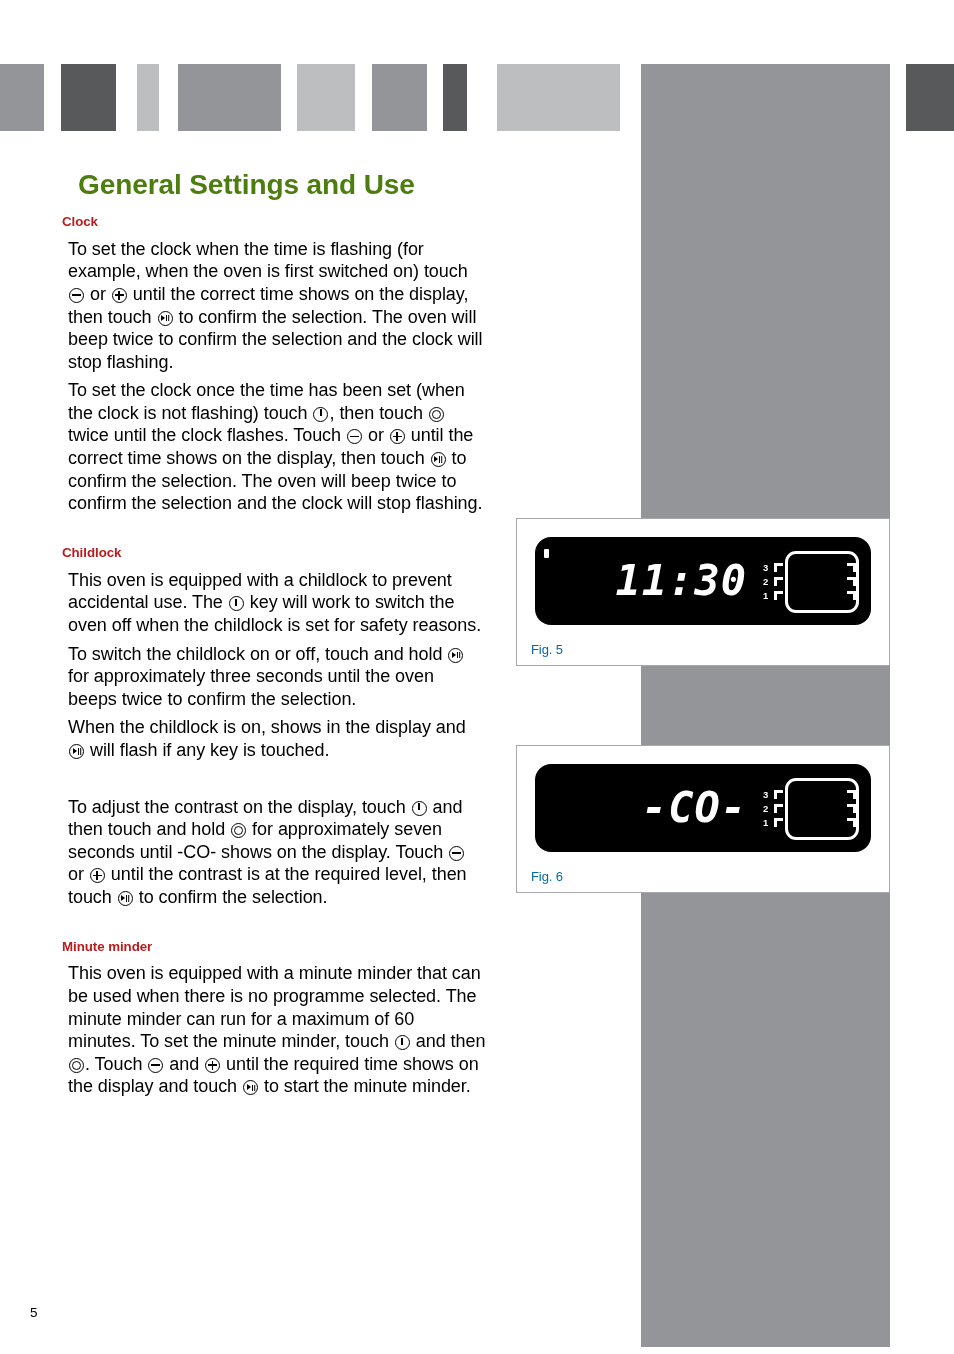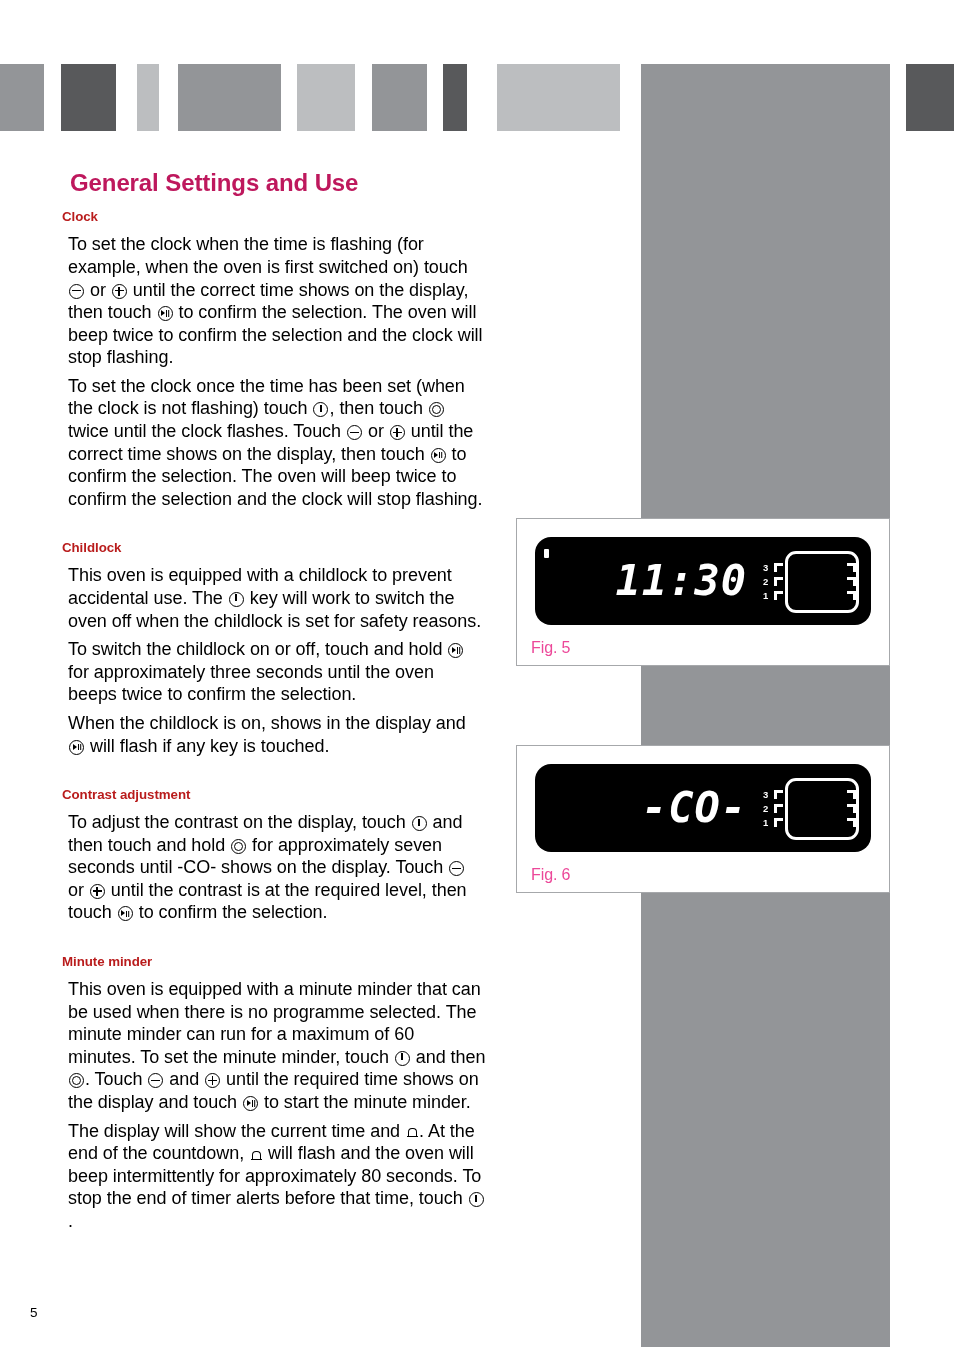--- a/index.html
+++ b/index.html
@@ -31,25 +31,25 @@
   }
 
   
   #content {
     position: absolute;
     left: 62px;
     top: 170px;
     width: 430px;
   }
   #page-title {
-    font-size: 24px;
+    font-size: 28px;
     font-weight: bold;
-    color: #be185d;
+    color: #4d7c0f;
     letter-spacing: -0.1px;
-    margin: 0 0 11px 8px;
+    margin: 0 0 11px 16px;
     line-height: 1.1;
   }
   .sec-head {
     font-size: 13.3px;
     font-weight: bold;
     color: #b91c1c;
     margin: 0 0 2px 0;
     line-height: 1.5;
     letter-spacing: -0.05px;
   }
@@ -169,22 +169,22 @@
     width: 336px;
     height: 88px;
     background: #000000;
     border-radius: 16px;
     overflow: hidden;
   }
   .fig-caption {
     position: absolute;
     left: 14px;
     bottom: 8px;
-    font-size: 16px;
-    color: #ec4899;
+    font-size: 13px;
+    color: #0369a1;
     letter-spacing: -0.1px;
   }
 
   
   .lcd-marker {
     position: absolute;
     left: 9px;
     top: 12px;
     width: 5px;
     height: 9px;
@@ -295,28 +295,26 @@
       </div>
       <div class="gap"></div>
       <div class="section">
         <div class="sec-head">Childlock</div>
         <p class="para">This oven is equipped with a childlock to prevent accidental use.  The <span class="sym sym-power"></span> key will work to switch the oven off when the childlock is set for safety reasons.</p>
         <p class="para">To switch the childlock on or off, touch and hold <span class="sym sym-playpause"></span> for approximately three seconds until the oven beeps twice to confirm the selection.</p>
         <p class="para">When the childlock is on,  shows in the display and <span class="sym sym-playpause"></span> will flash if any key is touched.</p>
       </div>
       <div class="gap"></div>
       <div class="section">
-        <div class="sec-head">Contrast adjustment</div>
         <p class="para">To adjust the contrast on the display, touch <span class="sym sym-power"></span> and then touch and hold <span class="sym sym-clock"></span> for approximately seven seconds until -CO- shows on the display.  Touch <span class="sym sym-minus"></span> or <span class="sym sym-plus"></span> until the contrast is at the required level, then touch <span class="sym sym-playpause"></span> to confirm the selection.</p>
       </div>
       <div class="gap"></div>
       <div class="section">
         <div class="sec-head">Minute minder</div>
         <p class="para">This oven is equipped with a minute minder that can be used when there is no programme selected.  The minute minder can run for a maximum of 60 minutes.  To set the minute minder, touch <span class="sym sym-power"></span> and then <span class="sym sym-clock"></span>.  Touch <span class="sym sym-minus"></span> and <span class="sym sym-plus"></span> until the required time shows on the display and touch <span class="sym sym-playpause"></span> to start the minute minder.</p>
-        <p class="para">The display will show the current time and <span class="sym-bell"></span>.  At the end of the countdown, <span class="sym-bell"></span> will flash and the oven will beep intermittently for approximately 80 seconds.  To stop the end of timer alerts before that time, touch <span class="sym sym-power"></span>.</p>
       </div>
     </div>
 </div>
 
 <div class="figure-box" id="figure-5">
   <div class="lcd">
     <div class="lcd-marker"></div>
     <div class="lcd-readout">11:30</div>
     <div class="oven-graphic">
       <div class="oven-cavity"></div>

